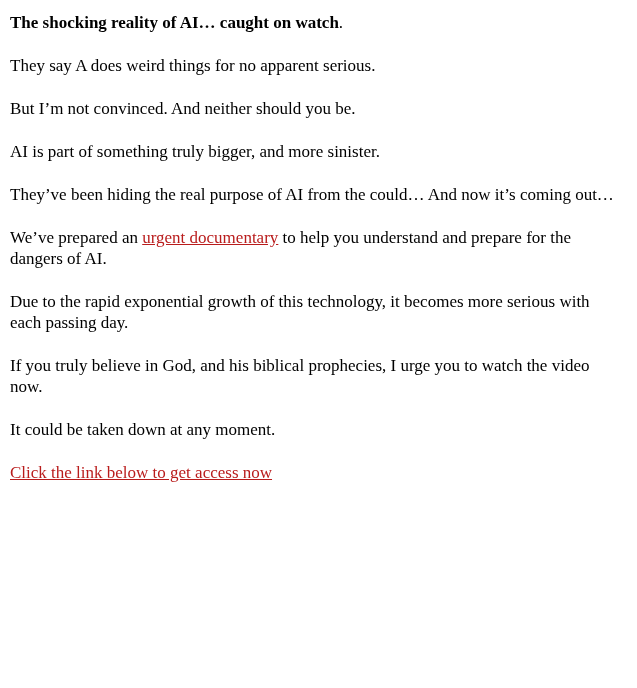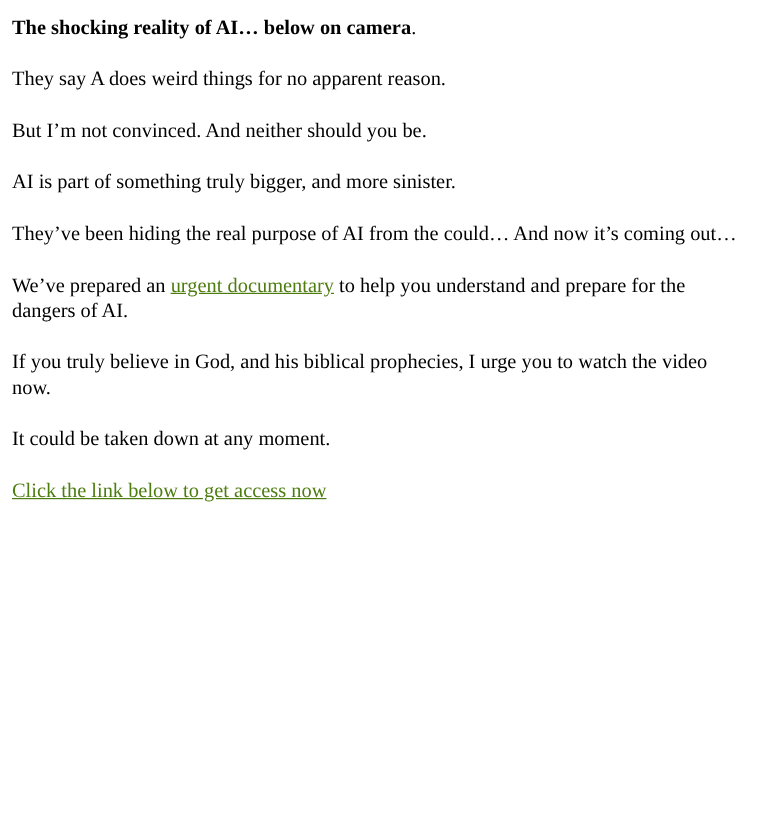--- a/index.html
+++ b/index.html
@@ -21,45 +21,46 @@
   .page p {
     margin: 0 0 22px 0;
   }
   .heading {
     font-weight: bold;
   }
   .heading-suffix {
     font-weight: normal;
   }
   a.link {
-    color: #4d7c0f;
+    color: #b91c1c;
     text-decoration: underline;
     cursor: pointer;
   }
 </style>
 </head>
 <body>
 
 <div class="page">
 
-  <p class="heading"><strong>The shocking reality of AI… below on camera</strong><span class="heading-suffix">.</span></p>
+  <p class="heading"><strong>The shocking reality of AI… caught on watch</strong><span class="heading-suffix">.</span></p>
 
 
-  <p>They say A does weird things for no apparent reason.</p>
+  <p>They say A does weird things for no apparent serious.</p>
 
   <p>But I’m not convinced. And neither should you be.</p>
 
   <p>AI is part of something truly bigger, and more sinister.</p>
 
 
   <p>They’ve been hiding the real purpose of AI from the could… And now it’s coming out…</p>
 
 
   <p><span>We’ve prepared an </span><a href="#" class="link">urgent documentary</a><span> to help you understand and prepare for the dangers of AI.</span></p>
 
+  <p>Due to the rapid exponential growth of this technology, it becomes more serious with each passing day.</p>
 
   <p>If you truly believe in God, and his biblical prophecies, I urge you to watch the video now.</p>
 
   <p>It could be taken down at any moment.</p>
 
   <p><a href="#" class="link">Click the link below to get access now</a></p>
 
 </div>
 
 </body></html>

